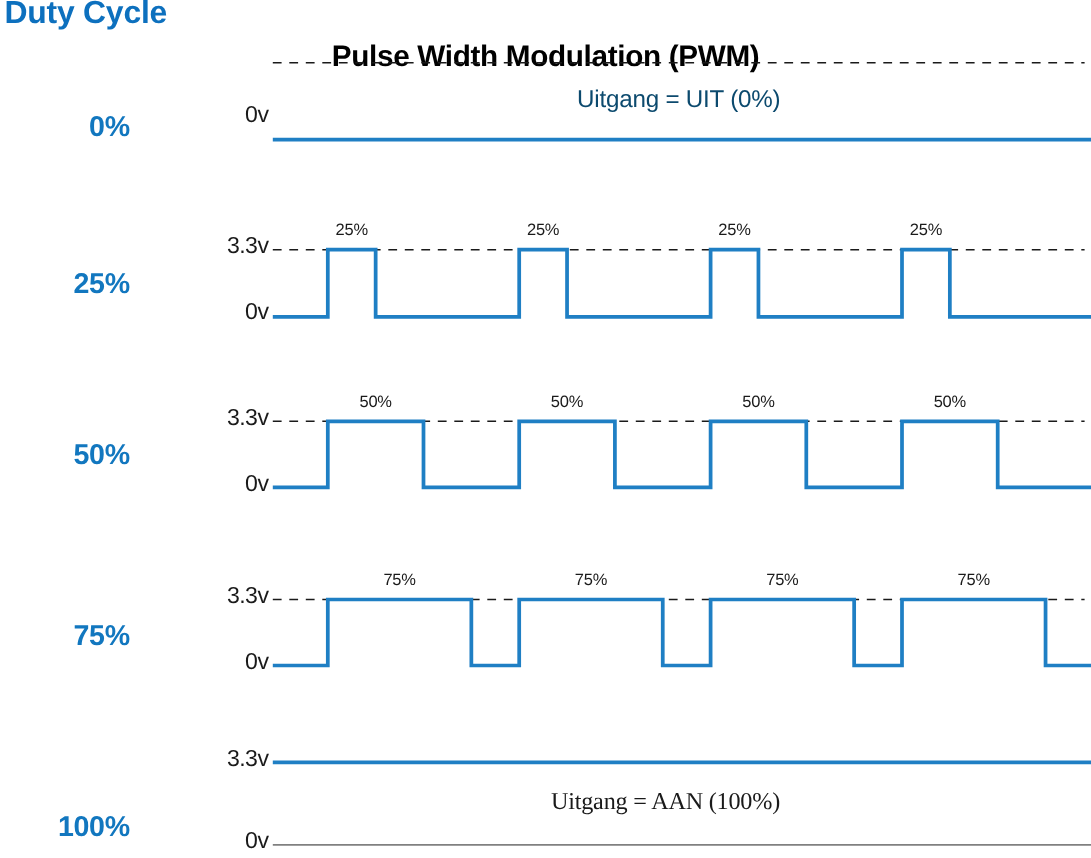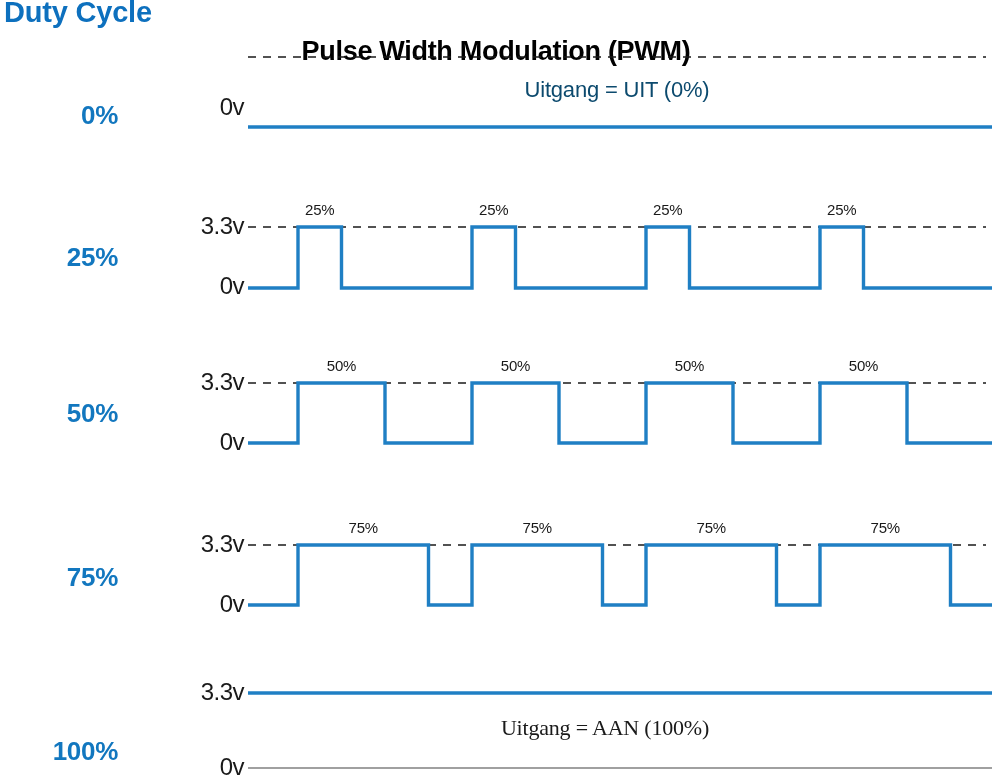--- a/index.html
+++ b/index.html
@@ -52,21 +52,21 @@
     color: #1277bf;
     letter-spacing: -0.3px;
   }
 
   
   .volt-label {
     position: absolute;
     left: 150px;
     width: 94px;
     text-align: right;
-    font-size: 24px;
+    font-size: 21px;
     font-weight: normal;
     color: #1a1a1a;
     letter-spacing: -0.5px;
   }
 
   
   .wave-area {
     position: absolute;
     left: 248px;
     width: 744px;

